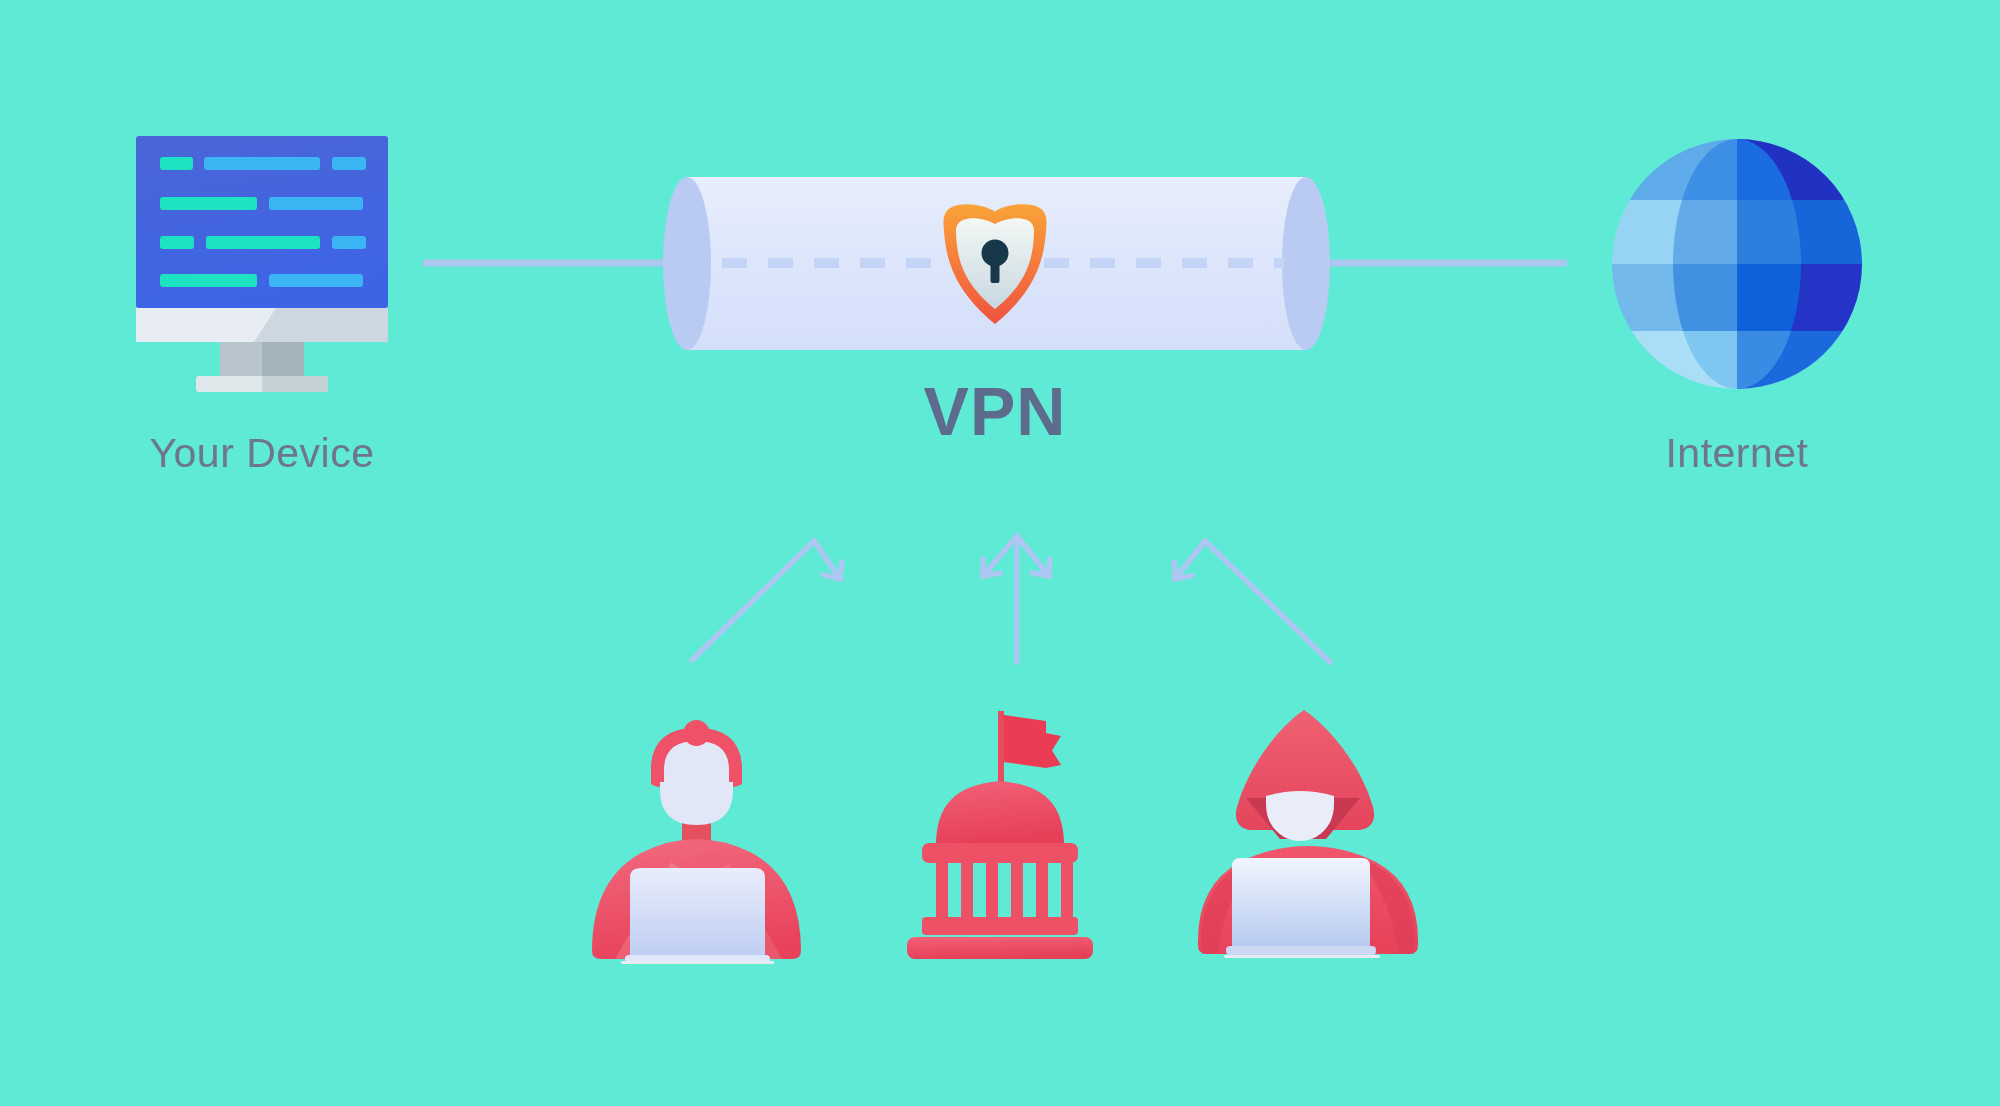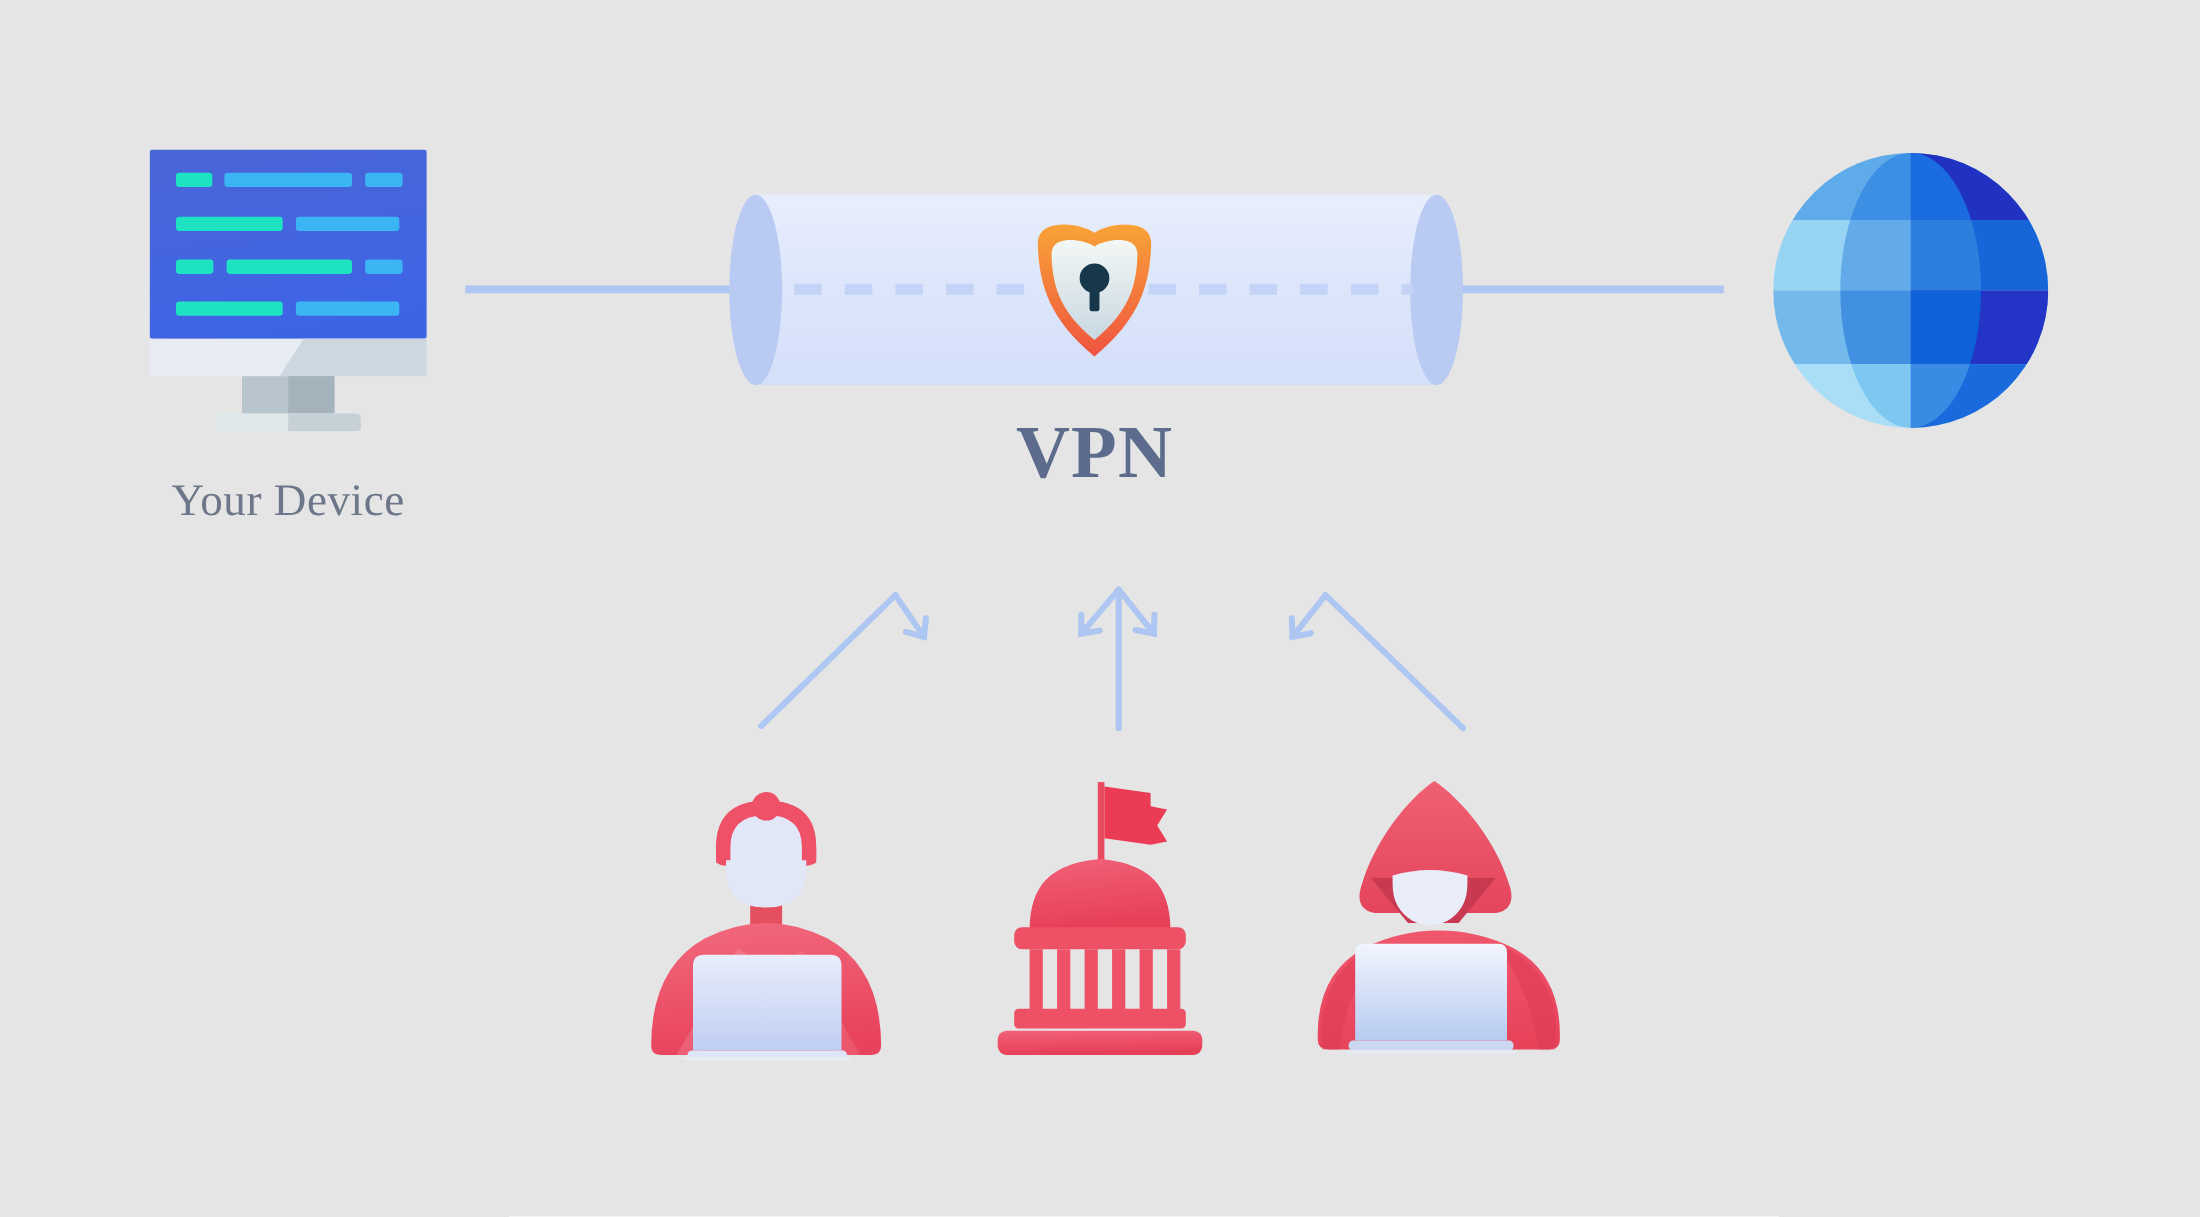--- a/index.html
+++ b/index.html
@@ -1,18 +1,18 @@
 <!DOCTYPE html>
 <html><head>
 <meta charset="utf-8">
 <style>
   html,body{margin:0;padding:0;background:#ffffff;}
   .stage{
-    position:relative;width:2000px;height:1106px;background:#e5e5e5;
-    overflow:hidden;font-family:Liberation Serif, serif;
+    position:relative;width:2000px;height:1106px;background:#5eead4;
+    overflow:hidden;font-family:Liberation Sans, sans-serif;
   }
   .abs{position:absolute;}
   .label{
     position:absolute;text-align:center;color:#6d7789;
     font-size:41px;font-weight:500;letter-spacing:0.5px;
   }
   .vpn-label{
     position:absolute;text-align:center;color:#5d6c8c;
     font-size:68px;font-weight:700;letter-spacing:1px;
   }
@@ -118,20 +118,21 @@
         <rect x="0" y="61" width="125" height="64" fill="#63abe8"></rect>
         <rect x="0" y="125" width="125" height="67" fill="#4190e2"></rect>
         <rect x="0" y="192" width="125" height="58" fill="#7ec7f1"></rect>
         <rect x="125" y="0" width="125" height="61" fill="#1b6ce0"></rect>
         <rect x="125" y="61" width="125" height="64" fill="#2e7edd"></rect>
         <rect x="125" y="125" width="125" height="67" fill="#0e61d9"></rect>
         <rect x="125" y="192" width="125" height="58" fill="#3a8be3"></rect>
       </g>
     </g>
   </svg>
+  <div class="label" style="left:1557px;top:430px;width:360px">Internet</div>
 
   <svg class="abs" style="left:640px;top:515px" width="720" height="170" viewBox="0 0 720 170">
     <defs>
       <marker id="ah" markerUnits="userSpaceOnUse" markerWidth="34" markerHeight="34" refX="16" refY="15" orient="auto">
         <path d="M3,4 L16,15 L3,26" fill="none" stroke="#aec6f2" stroke-width="5.5" stroke-linecap="round"></path>
       </marker>
     </defs>
     <g stroke="#aec6f2" stroke-width="5.5" fill="none" stroke-linecap="round">
       <g>
         <path d="M52,145 L174,26"></path>

